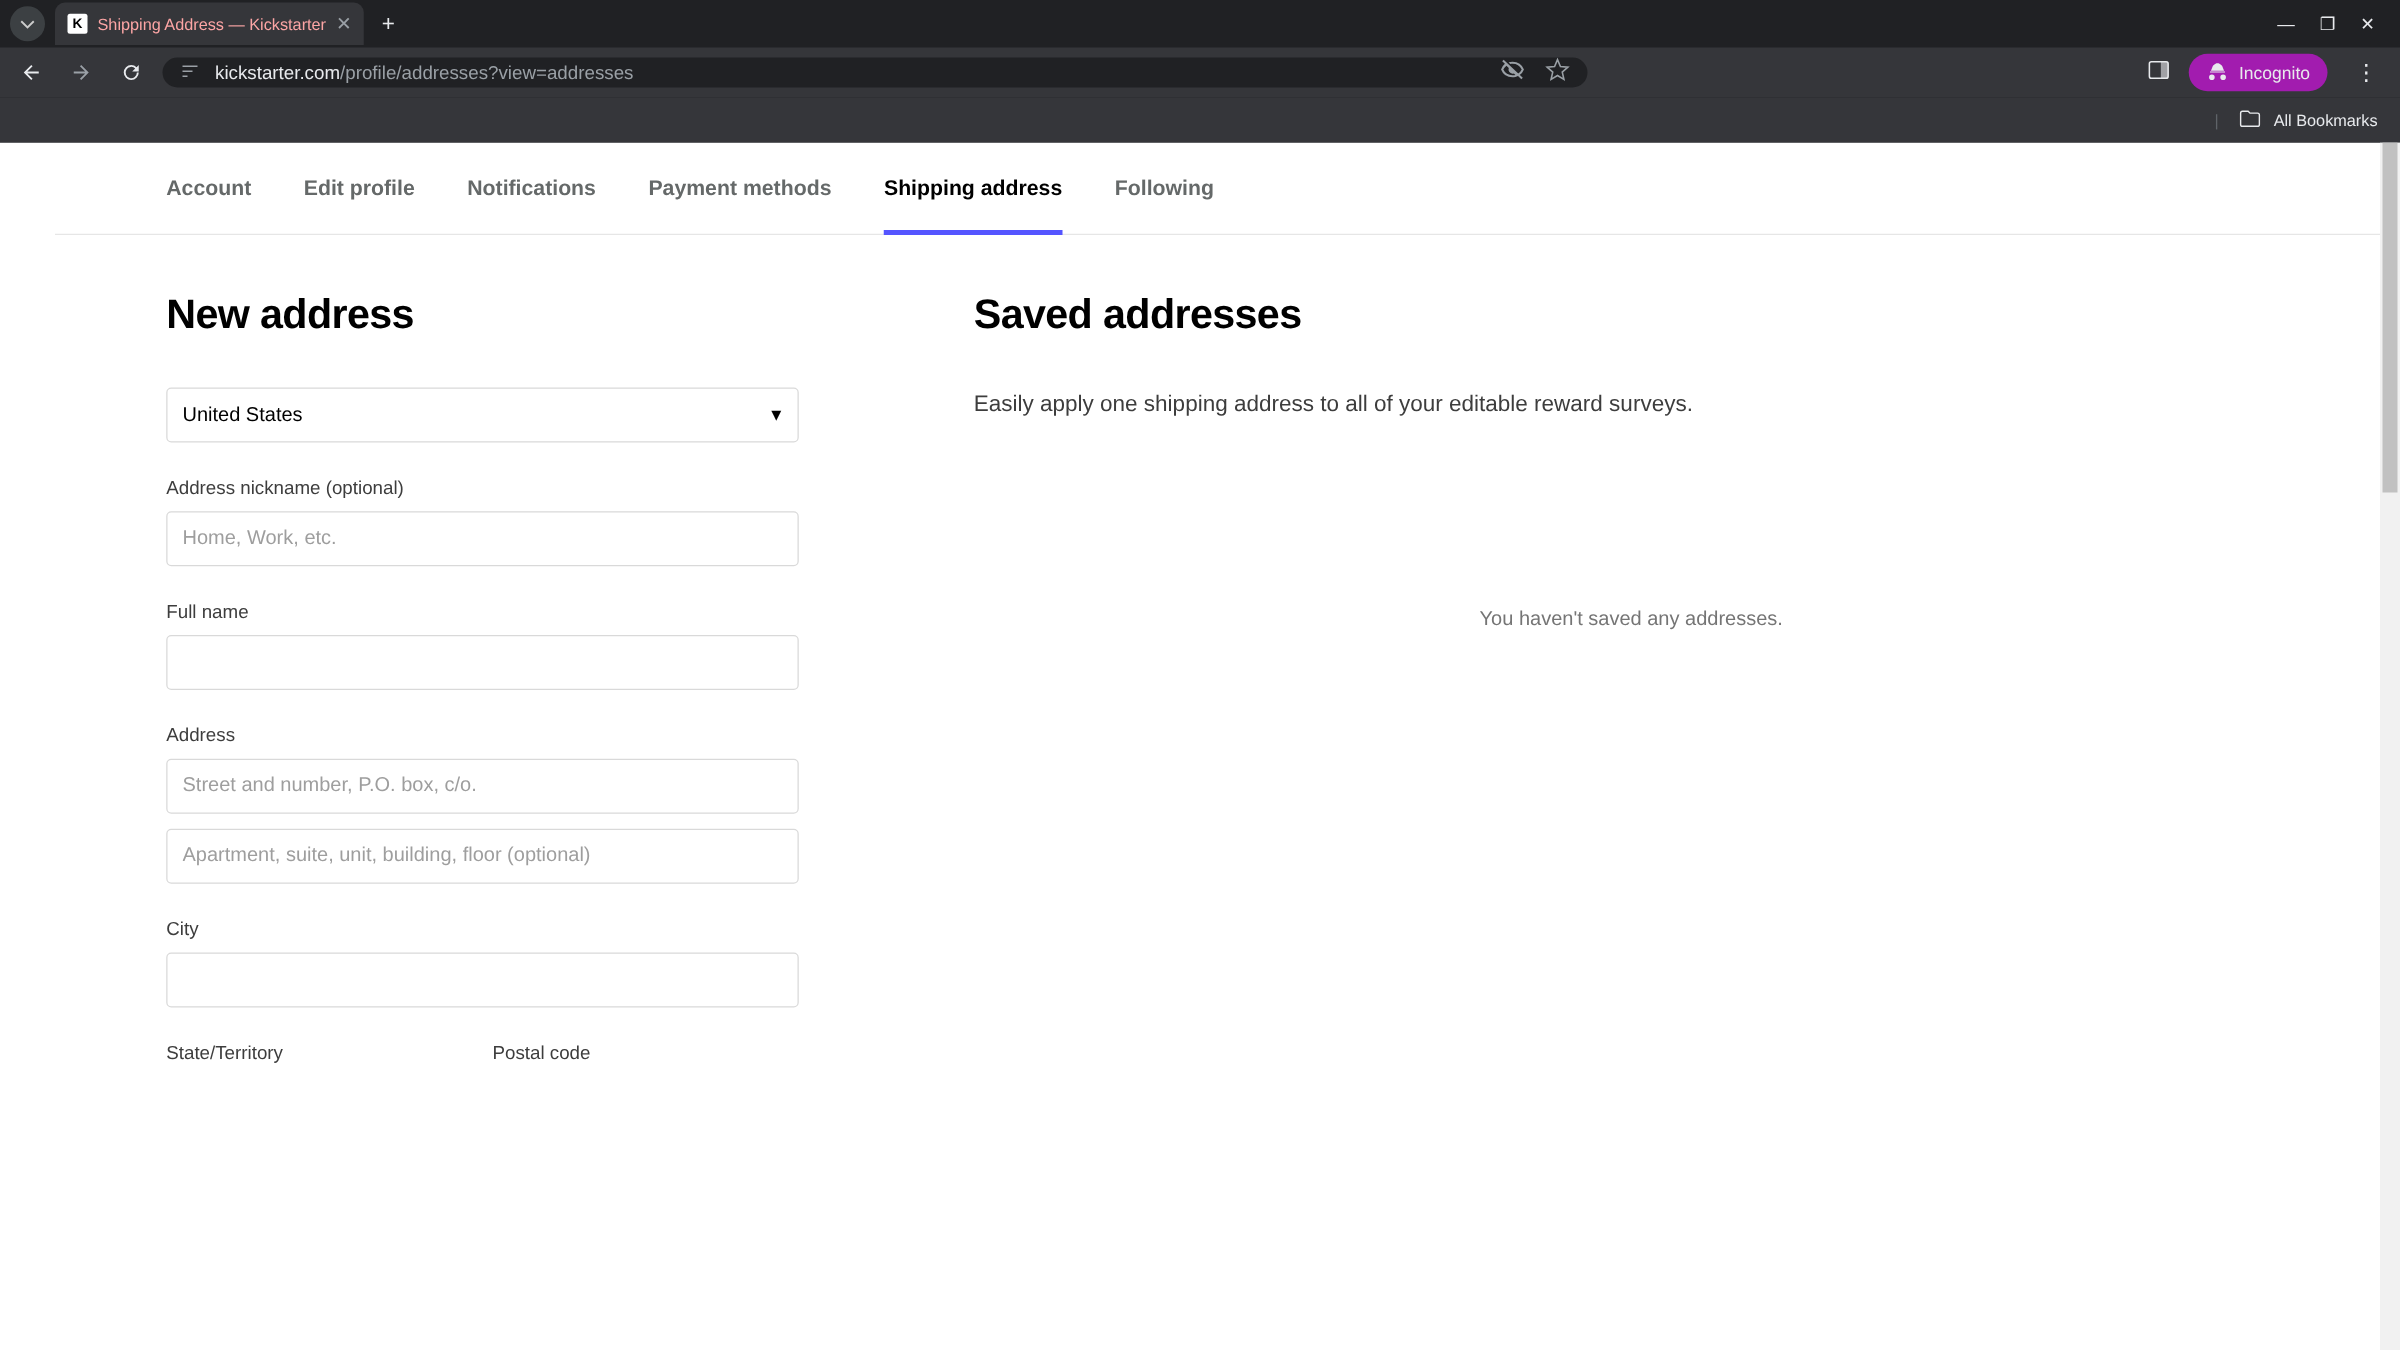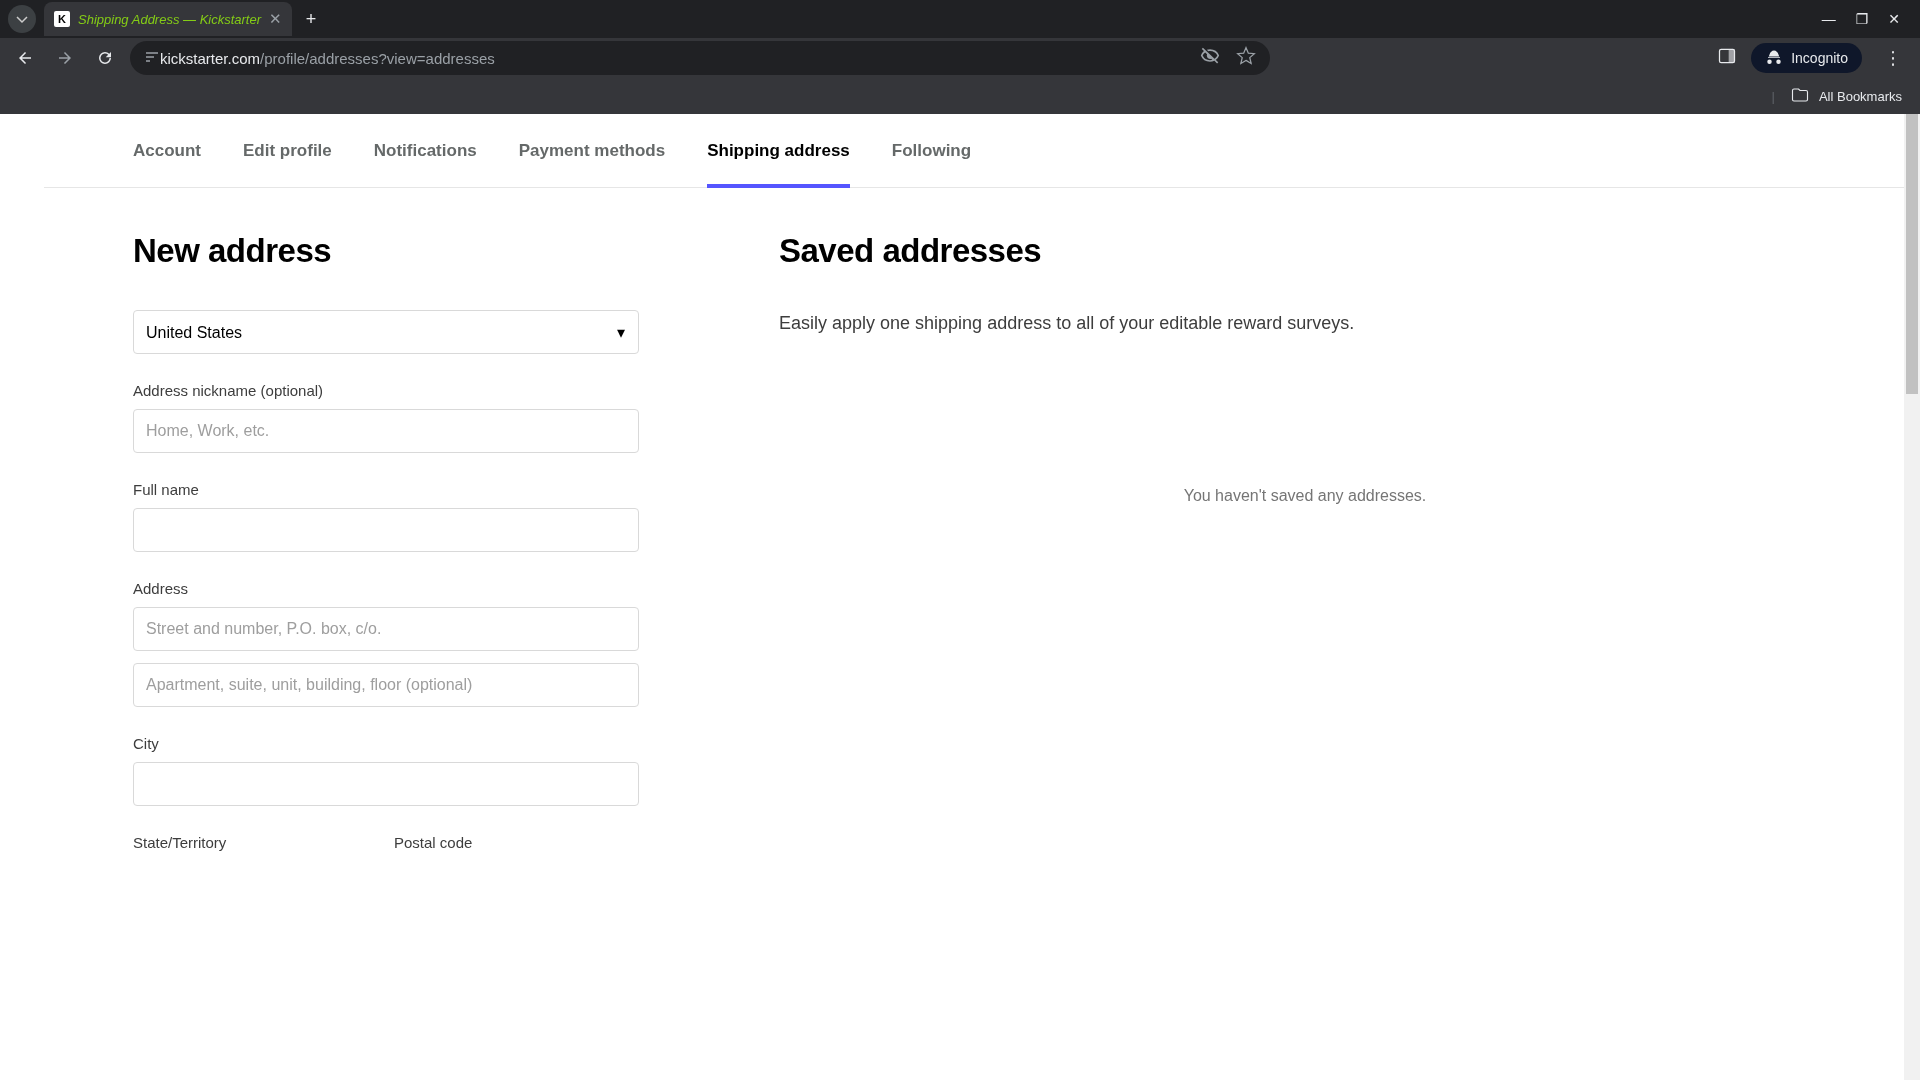--- a/index.html
+++ b/index.html
@@ -54,24 +54,23 @@
       background: #fff;
       border-radius: 2px;
       display: flex;
       align-items: center;
       justify-content: center;
       font-size: 11px;
       font-weight: bold;
       color: #000;
     }
     .tab-title {
-      color: #84cc16;
+      color: #fca5a5;
       font-size: 13px;
       flex: 1;
-      font-style: italic;
     }
     .tab-close {
       color: #9aa0a6;
       font-size: 15px;
       cursor: pointer;
     }
     .new-tab {
       color: #e8eaed;
       font-size: 18px;
       padding: 0 14px;
@@ -103,26 +102,27 @@
       align-items: center;
       justify-content: center;
       color: #9aa0a6;
       cursor: pointer;
       border-radius: 50%;
     }
     .nav-btn.enabled { color: #e8eaed; }
     .address-bar {
       flex: 1;
       max-width: 1140px;
-      height: 34px;
+      height: 24px;
       background: #202124;
       border-radius: 17px;
       display: flex;
       align-items: center;
       padding: 0 14px;
+      gap: 12px;
     }
     .site-info {
       color: #9aa0a6;
       font-size: 14px;
     }
     .url-text {
       color: #e8eaed;
       font-size: 15px;
     }
     .url-text .domain { color: #e8eaed; }
@@ -136,21 +136,21 @@
     .toolbar-right {
       margin-left: auto;
       display: flex;
       align-items: center;
       gap: 14px;
     }
     .incognito-badge {
       display: flex;
       align-items: center;
       gap: 8px;
-      background: #0f172a;
+      background: #a21caf;
       border-radius: 18px;
       padding: 6px 14px;
       color: #e8eaed;
       font-size: 14px;
     }
     .browser-menu {
       color: #e8eaed;
       font-size: 18px;
       padding: 0 8px;
       cursor: pointer;

